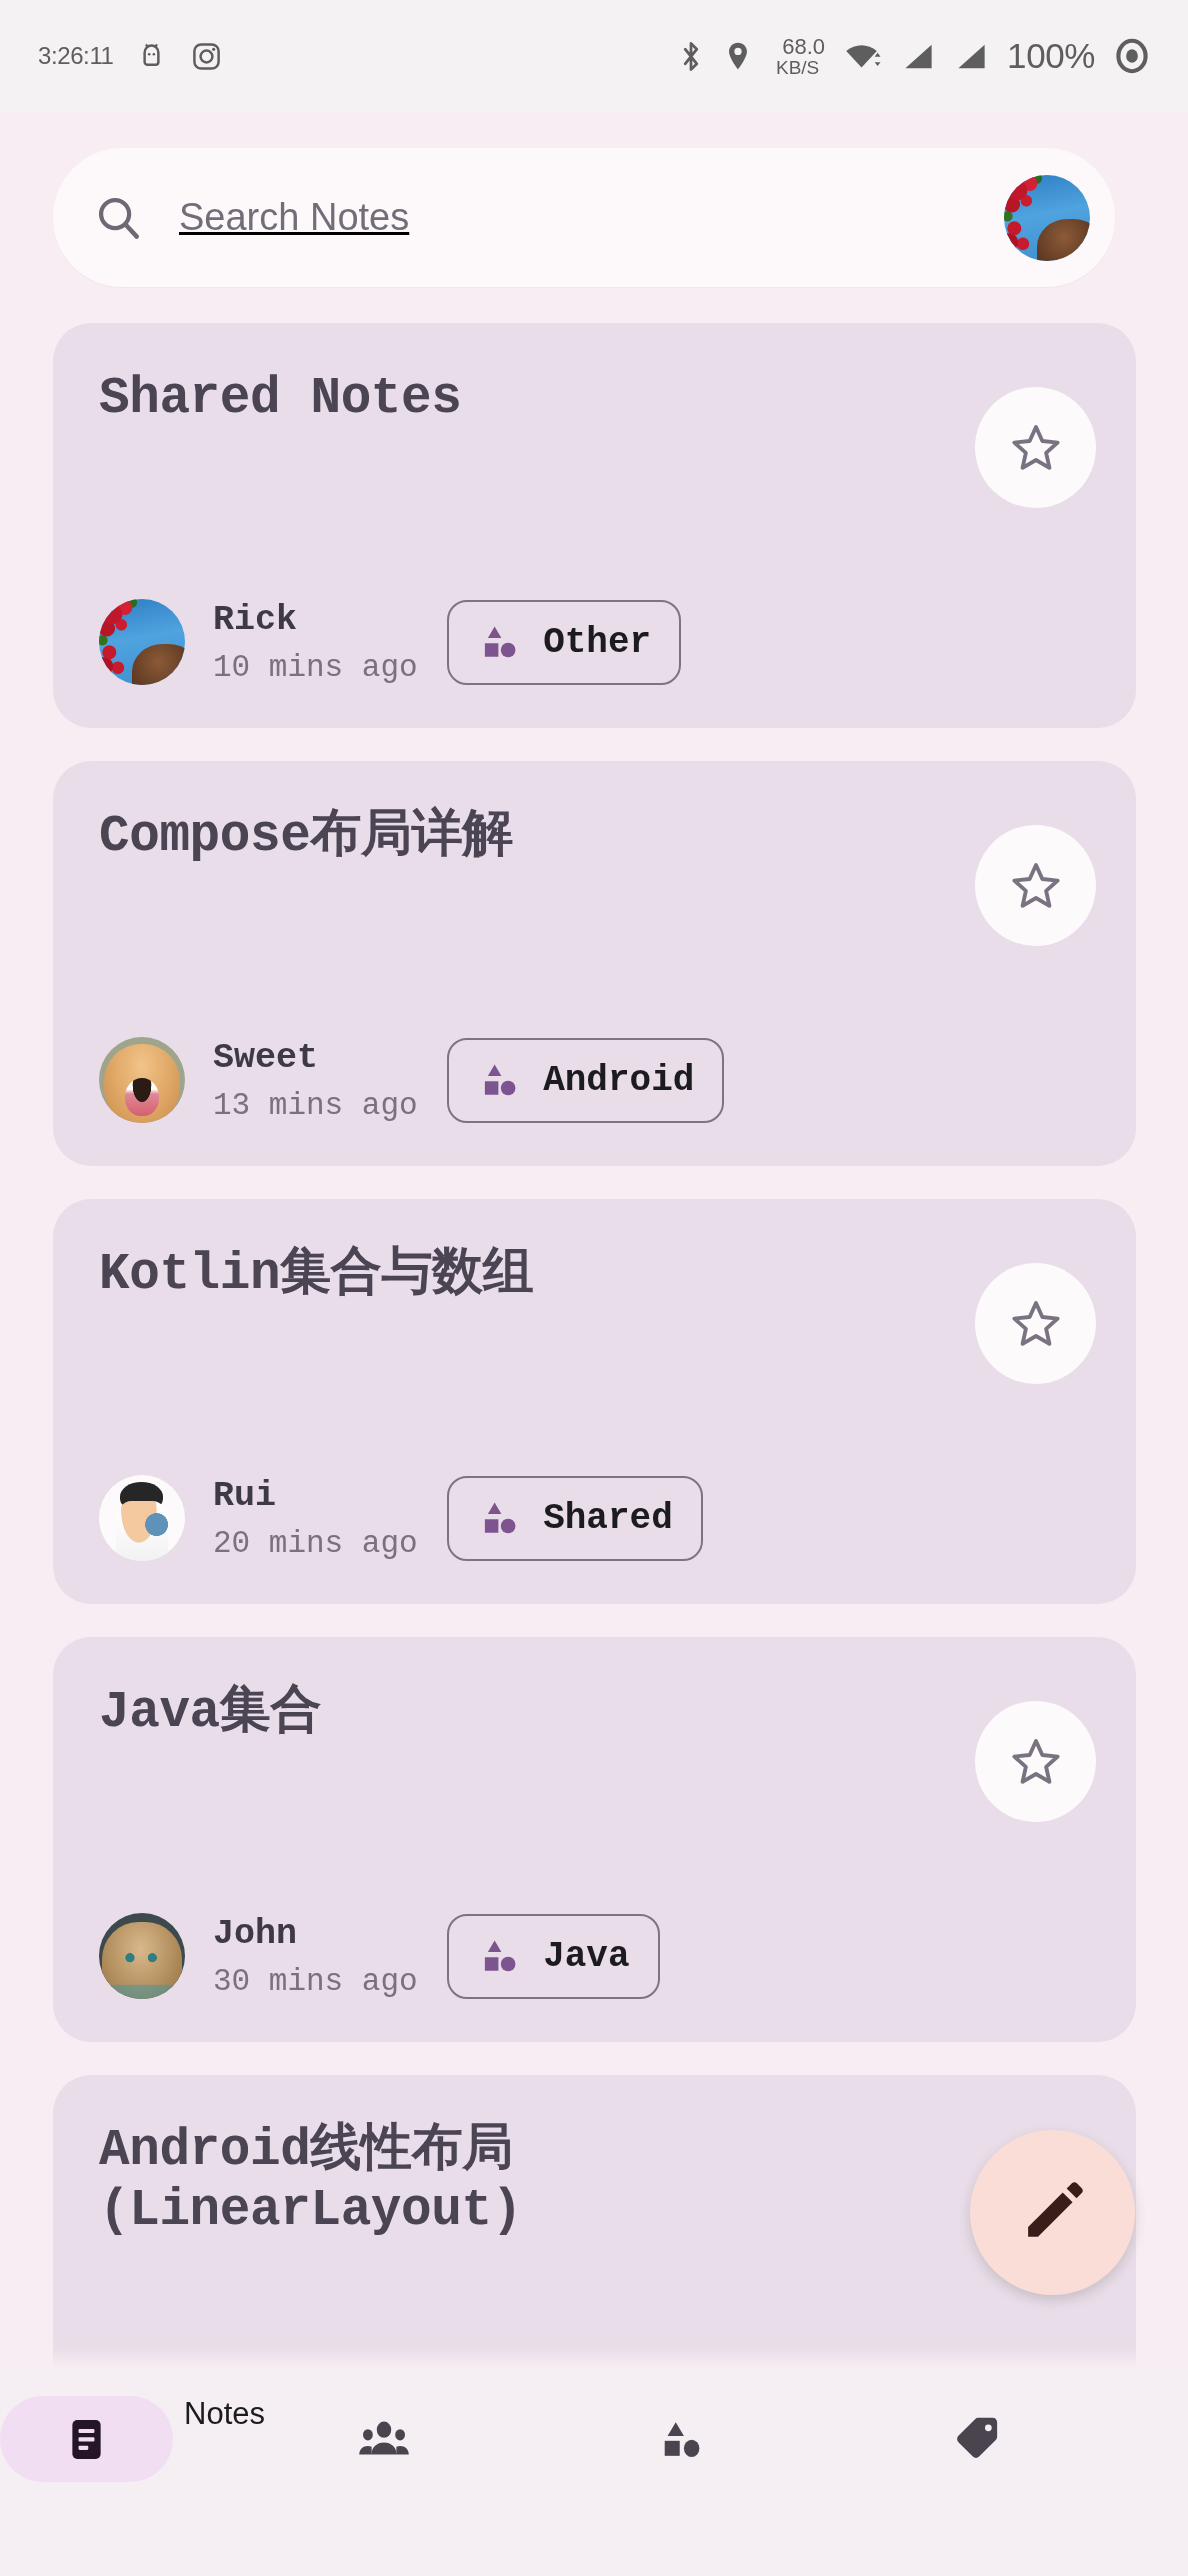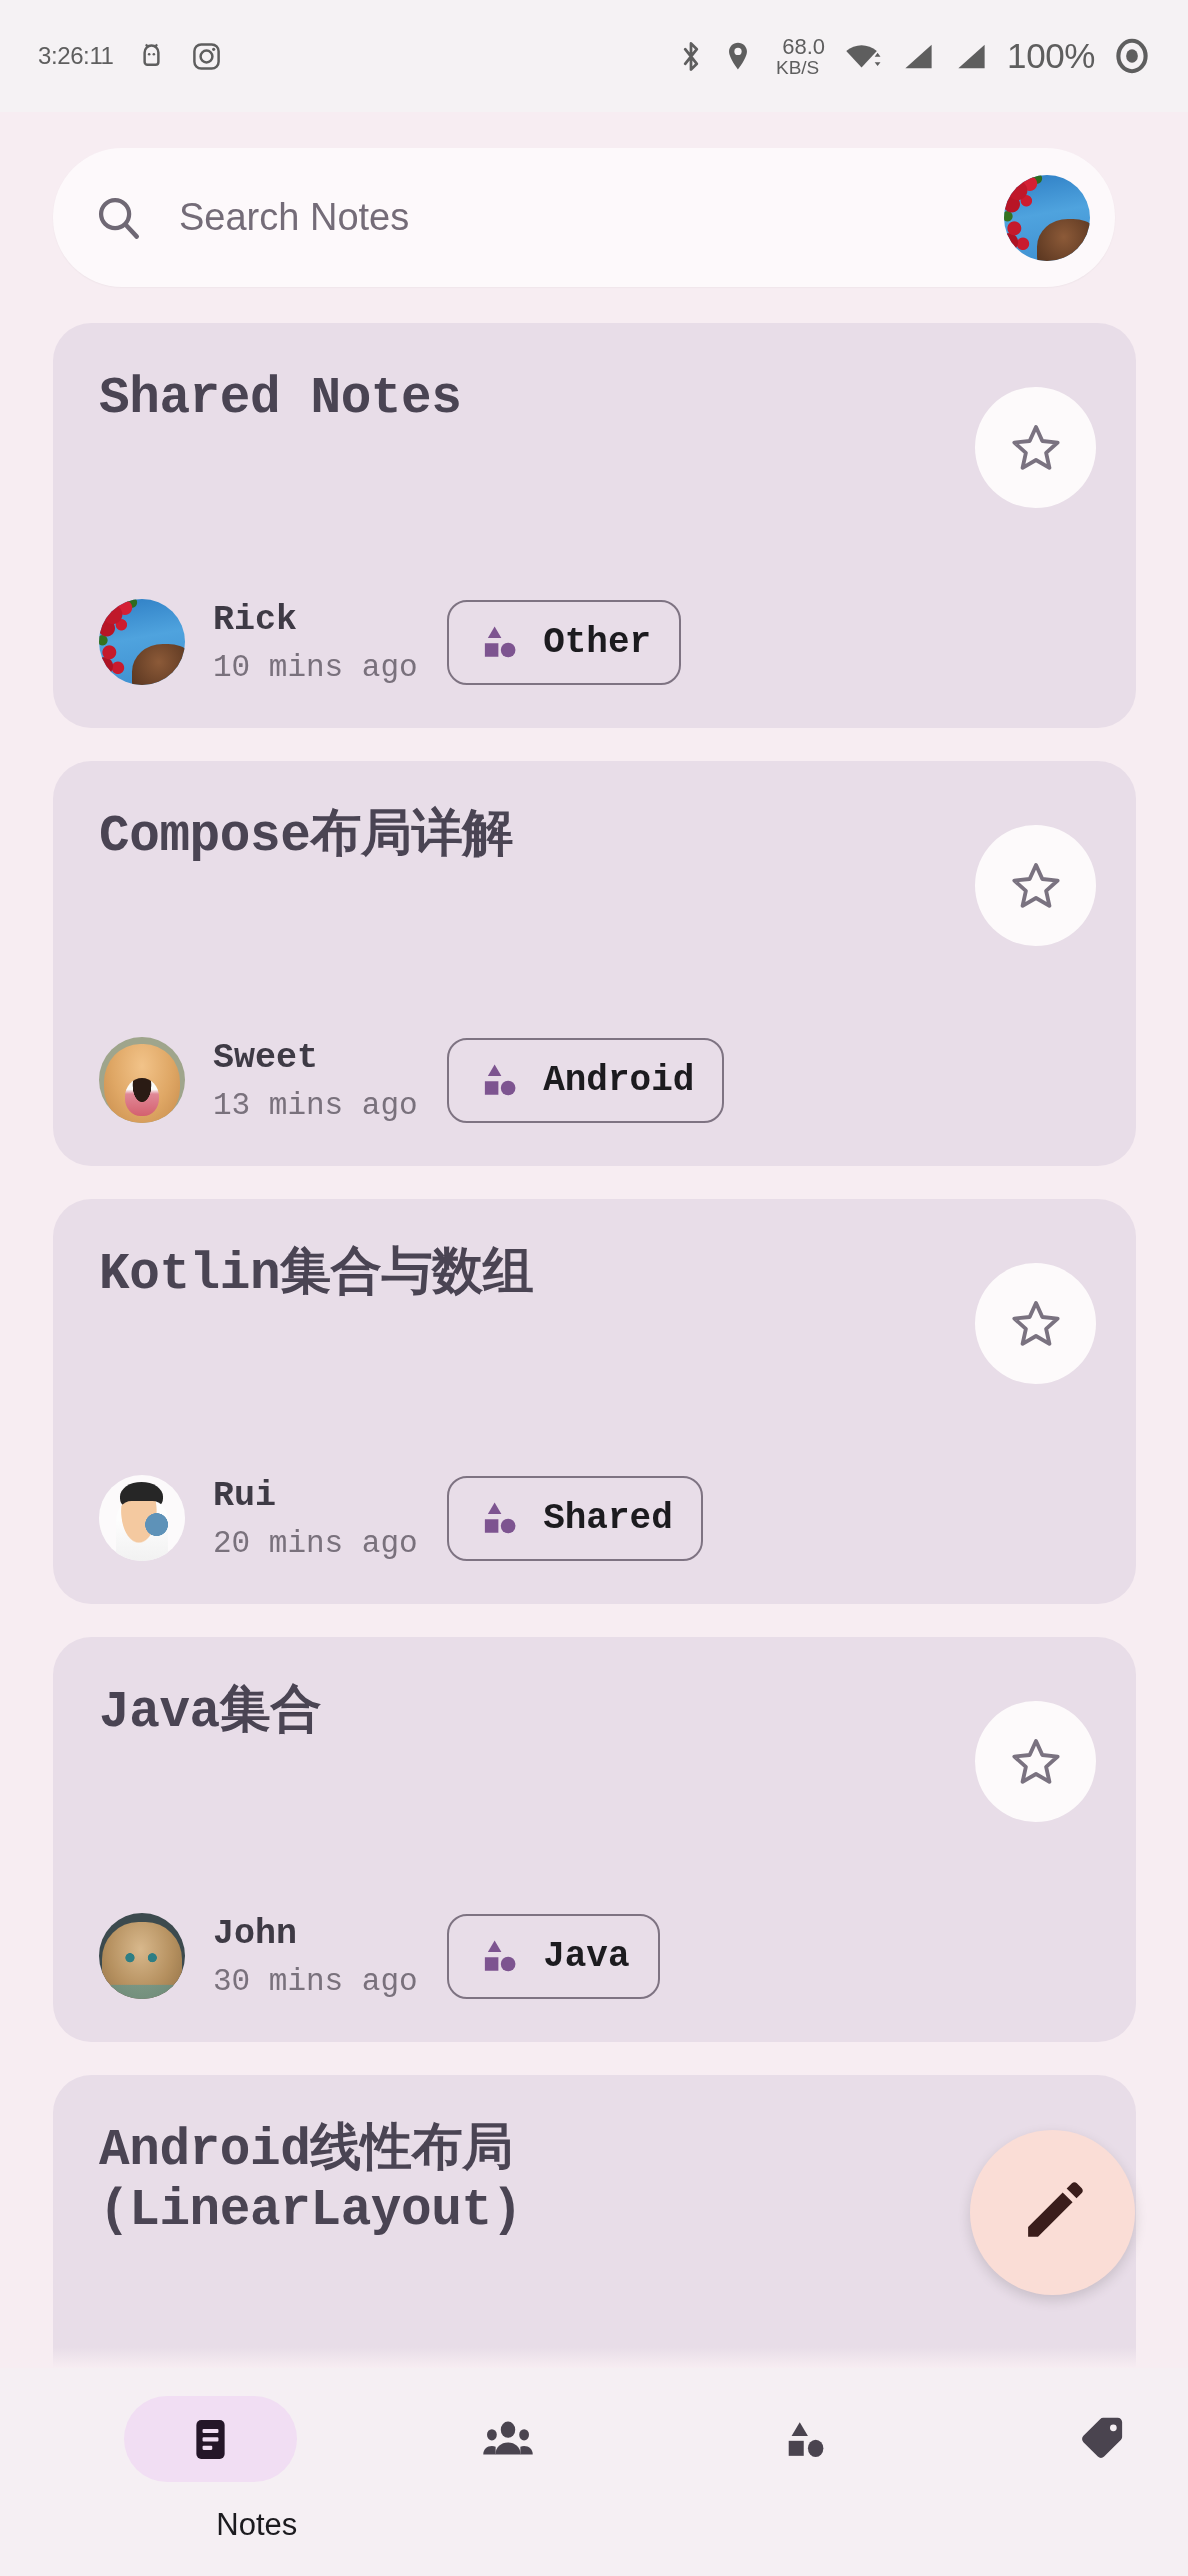--- a/index.html
+++ b/index.html
@@ -21,21 +21,21 @@
   .sb-left{ display:flex; align-items:center; gap:21.5px; }
   .sb-time{ font-size:24px; color:#5E5E5E; letter-spacing:-0.4px; }
   .sb-right{ margin-left:auto; display:flex; align-items:center; gap:18px; }
   .sb-ico{ display:block; }
   .sb-net{ display:flex; flex-direction:column; align-items:center; line-height:1; }
   .sb-net .n1{ font-size:22px; color:#5E5E5E;margin-left:12px; }
   .sb-net .n2{ font-size:19px; color:#5E5E5E; }
   .sb-batt{ font-size:35px; color:#5E5E5E; letter-spacing:-0.4px; }
 
   
-  .searchwrap{ padding:36px 74px 0 53px; }
+  .searchwrap{ padding:36px 74px 0 53px;text-decoration:underline; }
   .searchbar{
     height:139px; background:#FDF9FB;
     border-radius:69px;
     display:flex; align-items:center;
     padding:0 25px 0 40px;
     box-shadow:0 0.8px 1.7px rgba(0,0,0,0.04);
   }
   .search-input-area{ flex:1; display:flex; align-items:center; gap:35px; }
   .search-placeholder{ font-size:38px; color:#746C78; }
   .avatar-sm{
@@ -157,22 +157,22 @@
   
   .bottomnav{
     position:absolute; left:0; bottom:0;
     width:1189px; height:208px;
     background:#F5EFF3;
     display:flex; align-items:flex-start;
     padding-top:28px;
     z-index:50;
   }
   .navitem{
-    flex:1; display:flex; flex-direction:column;
-    align-items:flex-end; gap:25px;
+    flex:1; display:flex; flex-direction:row;
+    align-items:flex-start; gap:11px;
   }
   .nav-pill{
     width:173px; height:86px; border-radius:43px;
     display:flex; align-items:center; justify-content:center;
   }
   .nav-pill.active{ background:#F1DEF3; }
   .nav-label{ font-size:31px; color:#1C1B1F; }
 
   
   .fade{

